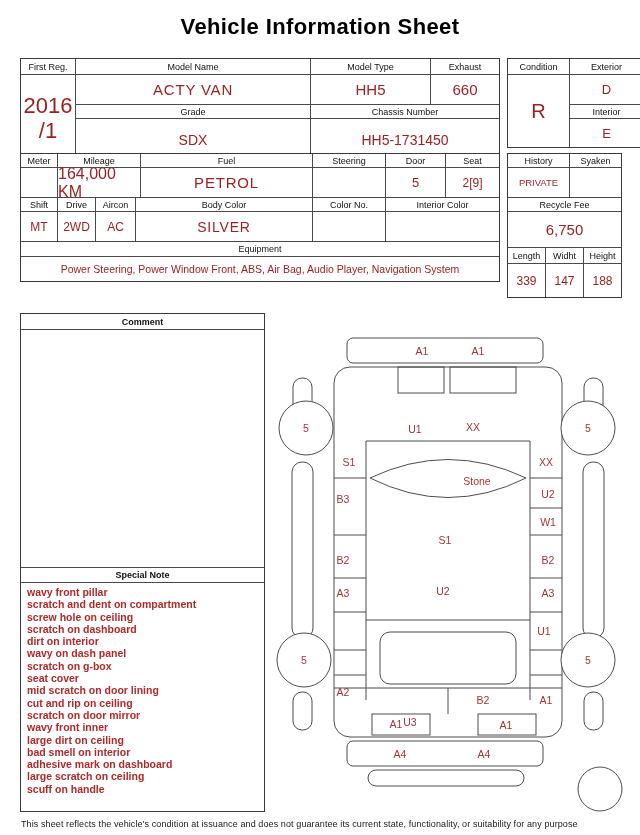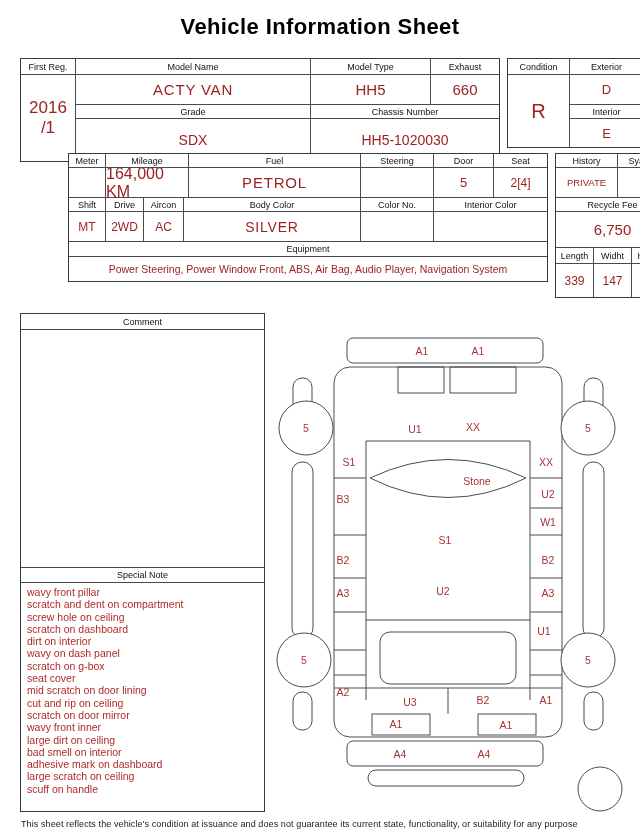--- a/index.html
+++ b/index.html
@@ -9,30 +9,30 @@
   .title { position:absolute; top:14px; left:0; width:100%; text-align:center;
            font-size:22px; font-weight:600; letter-spacing:.4px; color:#000; }
   .box { position:absolute; border:1px solid #3a3a3a; background:#fff; }
   .grid { display:grid; width:100%; height:100%; }
   .c { display:flex; align-items:center; justify-content:center; overflow:hidden;
        border-right:1px solid #4a4a4a; border-bottom:1px solid #4a4a4a; }
   .nr { border-right:none; } .nb { border-bottom:none; }
   .h { font-size:9px; color:#111; }
   .val { color:#9b2222; }
   .fs9{font-size:9.5px}.fs10{font-size:10.5px}.fs11{font-size:16px}.fs12{font-size:12px}
-  .fs13{font-size:13px}.fs14{font-size:14px}.fs15{font-size:15px}.fs17{font-size:17px}.fs20{font-size:20px}
+  .fs13{font-size:13px}.fs14{font-size:14px}.fs15{font-size:15px}.fs17{font-size:22px}.fs20{font-size:20px}
   .first-reg { white-space:pre-line; text-align:center; line-height:1.15; }
-  .rows { display:flex; flex-direction:column;margin-left:48px; }
+  .rows { display:flex; flex-direction:column; }
   .row { display:grid; border-bottom:1px solid #4a4a4a; flex:0 0 auto; }
   .row.last { border-bottom:none; flex:1; }
   .t1-left { left:20px; top:58px; width:480px; height:104px; }
   .t1-right{ left:507px; top:58px; width:137px; height:90px; }
   .t2-left { left:20px; top:153px; width:480px; height:129px; }
   .t2-right{ left:507px; top:153px; width:115px; height:145px; }
-  .panel { left:20px; top:313px; width:245px; height:499px; display:flex; flex-direction:column; }
+  .panel { left:20px; top:313px; width:245px; height:499px; display:flex; flex-direction:column;font-weight:bold; }
   .ph { flex:0 0 16px; display:flex; align-items:center; justify-content:center;
         font-size:9px; border-bottom:1px solid #4a4a4a; }
   .comment-area { flex:0 0 238px; border-bottom:1px solid #4a4a4a; }
   .notes { flex:1; padding:3px 6px; overflow:hidden; }
   .note-line { font-size:10.5px; line-height:12.3px; color:#b02a2a; white-space:nowrap; }
   .diagram, .markers { position:absolute; left:0; top:0; width:640px; height:835px; }
   .diagram { pointer-events:none; }
   .marker { position:absolute; transform:translate(-50%,-50%); font-size:10.5px;
             color:#a63434; white-space:nowrap; }
   .disclaimer { position:absolute; left:21px; top:819px; width:602px;
@@ -52,21 +52,21 @@
       <div class="c h" style="grid-area:1/3">Model Type</div>
       <div class="c h nr" style="grid-area:1/4">Exhaust</div>
       <div class="c val fs17 first-reg nb" style="grid-area:2/1/5/2">2016
 /1</div>
       <div class="c val fs15" style="grid-area:2/2; letter-spacing:.8px">ACTY VAN</div>
       <div class="c val fs15" style="grid-area:2/3">HH5</div>
       <div class="c val fs15 nr" style="grid-area:2/4">660</div>
       <div class="c h" style="grid-area:3/2">Grade</div>
       <div class="c h nr" style="grid-area:3/3/4/5">Chassis Number</div>
       <div class="c val fs14 nb" style="grid-area:4/2">SDX</div>
-      <div class="c val fs14 nr nb" style="grid-area:4/3/5/5">HH5-1020030</div>
+      <div class="c val fs14 nr nb" style="grid-area:4/3/5/5">HH5-1731450</div>
     </div>
   </div>
 
   <div class="box t1-right">
     <div class="grid" style="grid-template-columns:62px 1fr; grid-template-rows:16px 30px 14px 1fr;">
       <div class="c h" style="grid-area:1/1">Condition</div>
       <div class="c h nr" style="grid-area:1/2">Exterior</div>
       <div class="c val fs20 nb" style="grid-area:2/1/5/2">R</div>
       <div class="c val fs13 nr" style="grid-area:2/2">D</div>
       <div class="c h nr" style="grid-area:3/2">Interior</div>
@@ -82,21 +82,21 @@
       <div class="c h nb">Steering</div>
       <div class="c h nb">Door</div>
       <div class="c h nb nr">Seat</div>
     </div>
     <div class="row" style="grid-template-columns:37px 83px 172px 73px 60px 1fr; height:30px;">
       <div class="c val nb"></div>
       <div class="c val fs11 nb">164,000 KM</div>
       <div class="c val fs15 nb" style="letter-spacing:.8px">PETROL</div>
       <div class="c val nb"></div>
       <div class="c val fs13 nb">5</div>
-      <div class="c val fs12 nb nr">2[4]</div>
+      <div class="c val fs12 nb nr">2[9]</div>
     </div>
     <div class="row" style="grid-template-columns:37px 38px 40px 177px 73px 1fr; height:14px;">
       <div class="c h nb">Shift</div>
       <div class="c h nb">Drive</div>
       <div class="c h nb">Aircon</div>
       <div class="c h nb">Body Color</div>
       <div class="c h nb">Color No.</div>
       <div class="c h nb nr">Interior Color</div>
     </div>
     <div class="row" style="grid-template-columns:37px 38px 40px 177px 73px 1fr; height:30px;">
@@ -217,21 +217,21 @@
       <span class="marker" style="left: 343px; top: 560px;">B2</span>
       <span class="marker" style="left: 548px; top: 560px;">B2</span>
       <span class="marker" style="left: 343px; top: 593px;">A3</span>
       <span class="marker" style="left: 548px; top: 593px;">A3</span>
       <span class="marker" style="left: 443px; top: 591px;">U2</span>
       <span class="marker" style="left: 544px; top: 631px;">U1</span>
       <span class="marker" style="left: 304px; top: 660px;">5</span>
       <span class="marker" style="left: 588px; top: 660px;">5</span>
       <span class="marker" style="left: 343px; top: 692px;">A2</span>
       <span class="marker" style="left: 546px; top: 700px;">A1</span>
-      <span class="marker" style="left: 410px; top: 702px;">U3</span>
+      <span class="marker" style="left: 410px; top: 722px;">U3</span>
       <span class="marker" style="left: 483px; top: 700px;">B2</span>
       <span class="marker" style="left: 396px; top: 724px;">A1</span>
       <span class="marker" style="left: 506px; top: 725px;">A1</span>
       <span class="marker" style="left: 400px; top: 754px;">A4</span>
       <span class="marker" style="left: 484px; top: 754px;">A4</span>
     </div>
 
   <div class="disclaimer">This sheet reflects the vehicle's condition at issuance and does not guarantee its current state, functionality, or suitability for any purpose</div>
 
 </div>

